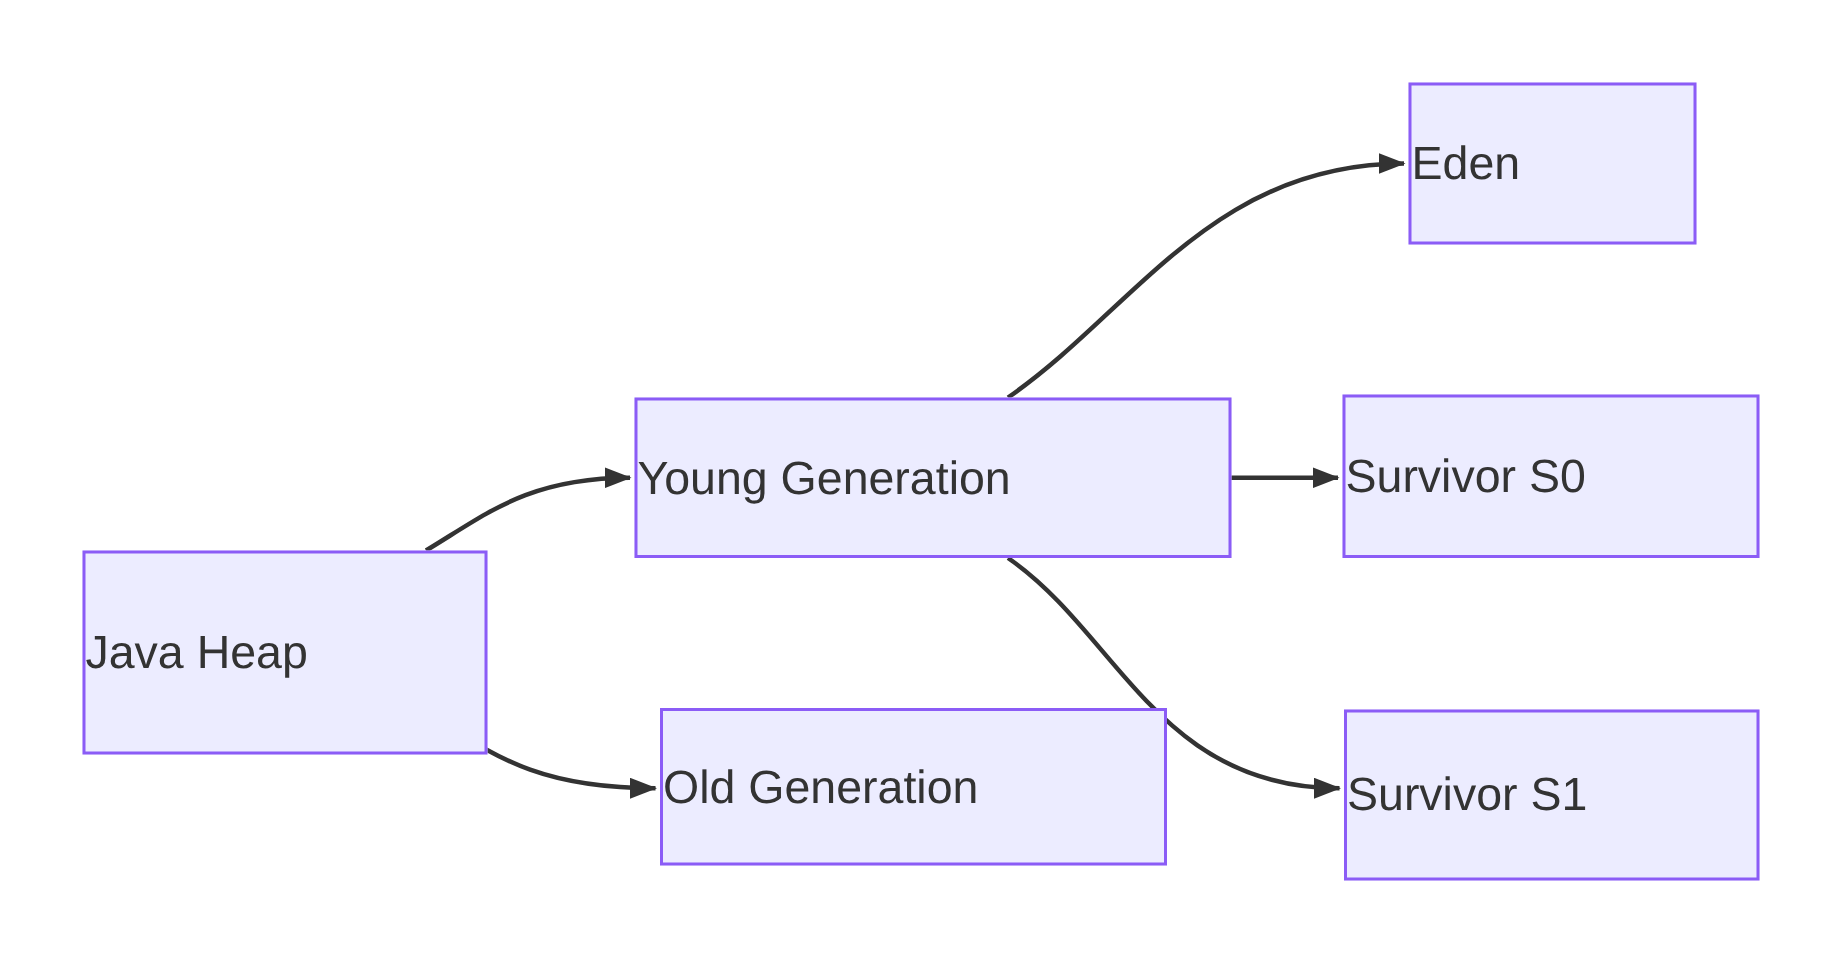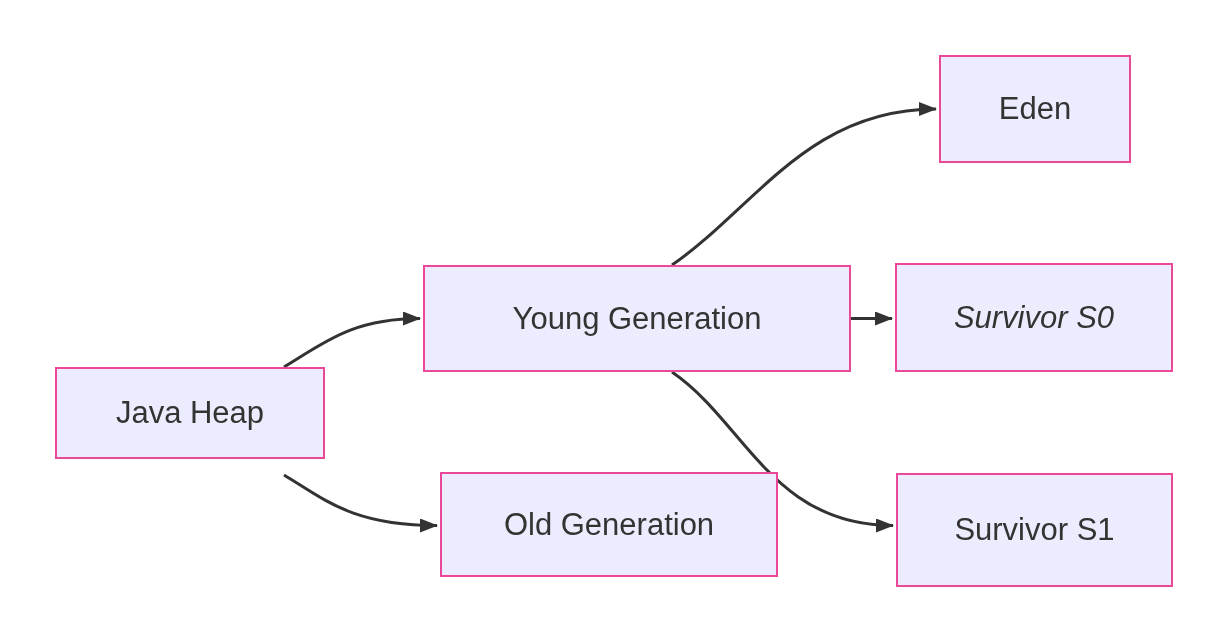--- a/index.html
+++ b/index.html
@@ -25,36 +25,35 @@
   }
   .edges path.edge {
     fill: none;
     stroke: #333333;
     stroke-width: 3px;
   }
   .node {
     position: absolute;
     box-sizing: border-box;
     background: #ECECFF;
-    border: 2px solid #ec4899;
+    border: 2px solid #8b5cf6;
     display: flex;
     align-items: center;
-    justify-content: center;
   }
   .node .label {
     color: #333333;
     font-size: 31px;
     line-height: 1.2;
     white-space: nowrap;
   }
-  .node-heap  { left: 55px;  top: 367px; width: 270px; height: 92px; }
-  .node-young { left: 423px; top: 265px; width: 428px; height: 107px; }
+  .node-heap  { left: 55px;  top: 367px; width: 270px; height: 136px; }
+  .node-young { left: 423px; top: 265px; width: 398px; height: 107px; }
   .node-old   { left: 440px; top: 472px; width: 338px; height: 105px; }
   .node-eden  { left: 939px; top: 55px;  width: 192px; height: 108px; }
-  .node-s0    { left: 895px; top: 263px; width: 278px; height: 109px; font-style: italic; }
+  .node-s0    { left: 895px; top: 263px; width: 278px; height: 109px; }
   .node-s1    { left: 896px; top: 473px; width: 277px; height: 114px; }
 </style>
 </head>
 <body>
 
 <div class="canvas">
 
   <svg class="edges" viewBox="0 0 1228 636" xmlns="http://www.w3.org/2000/svg">
     <defs>
       <marker id="arrowhead" markerUnits="userSpaceOnUse" markerWidth="18" markerHeight="14" refX="17" refY="7" orient="auto">

